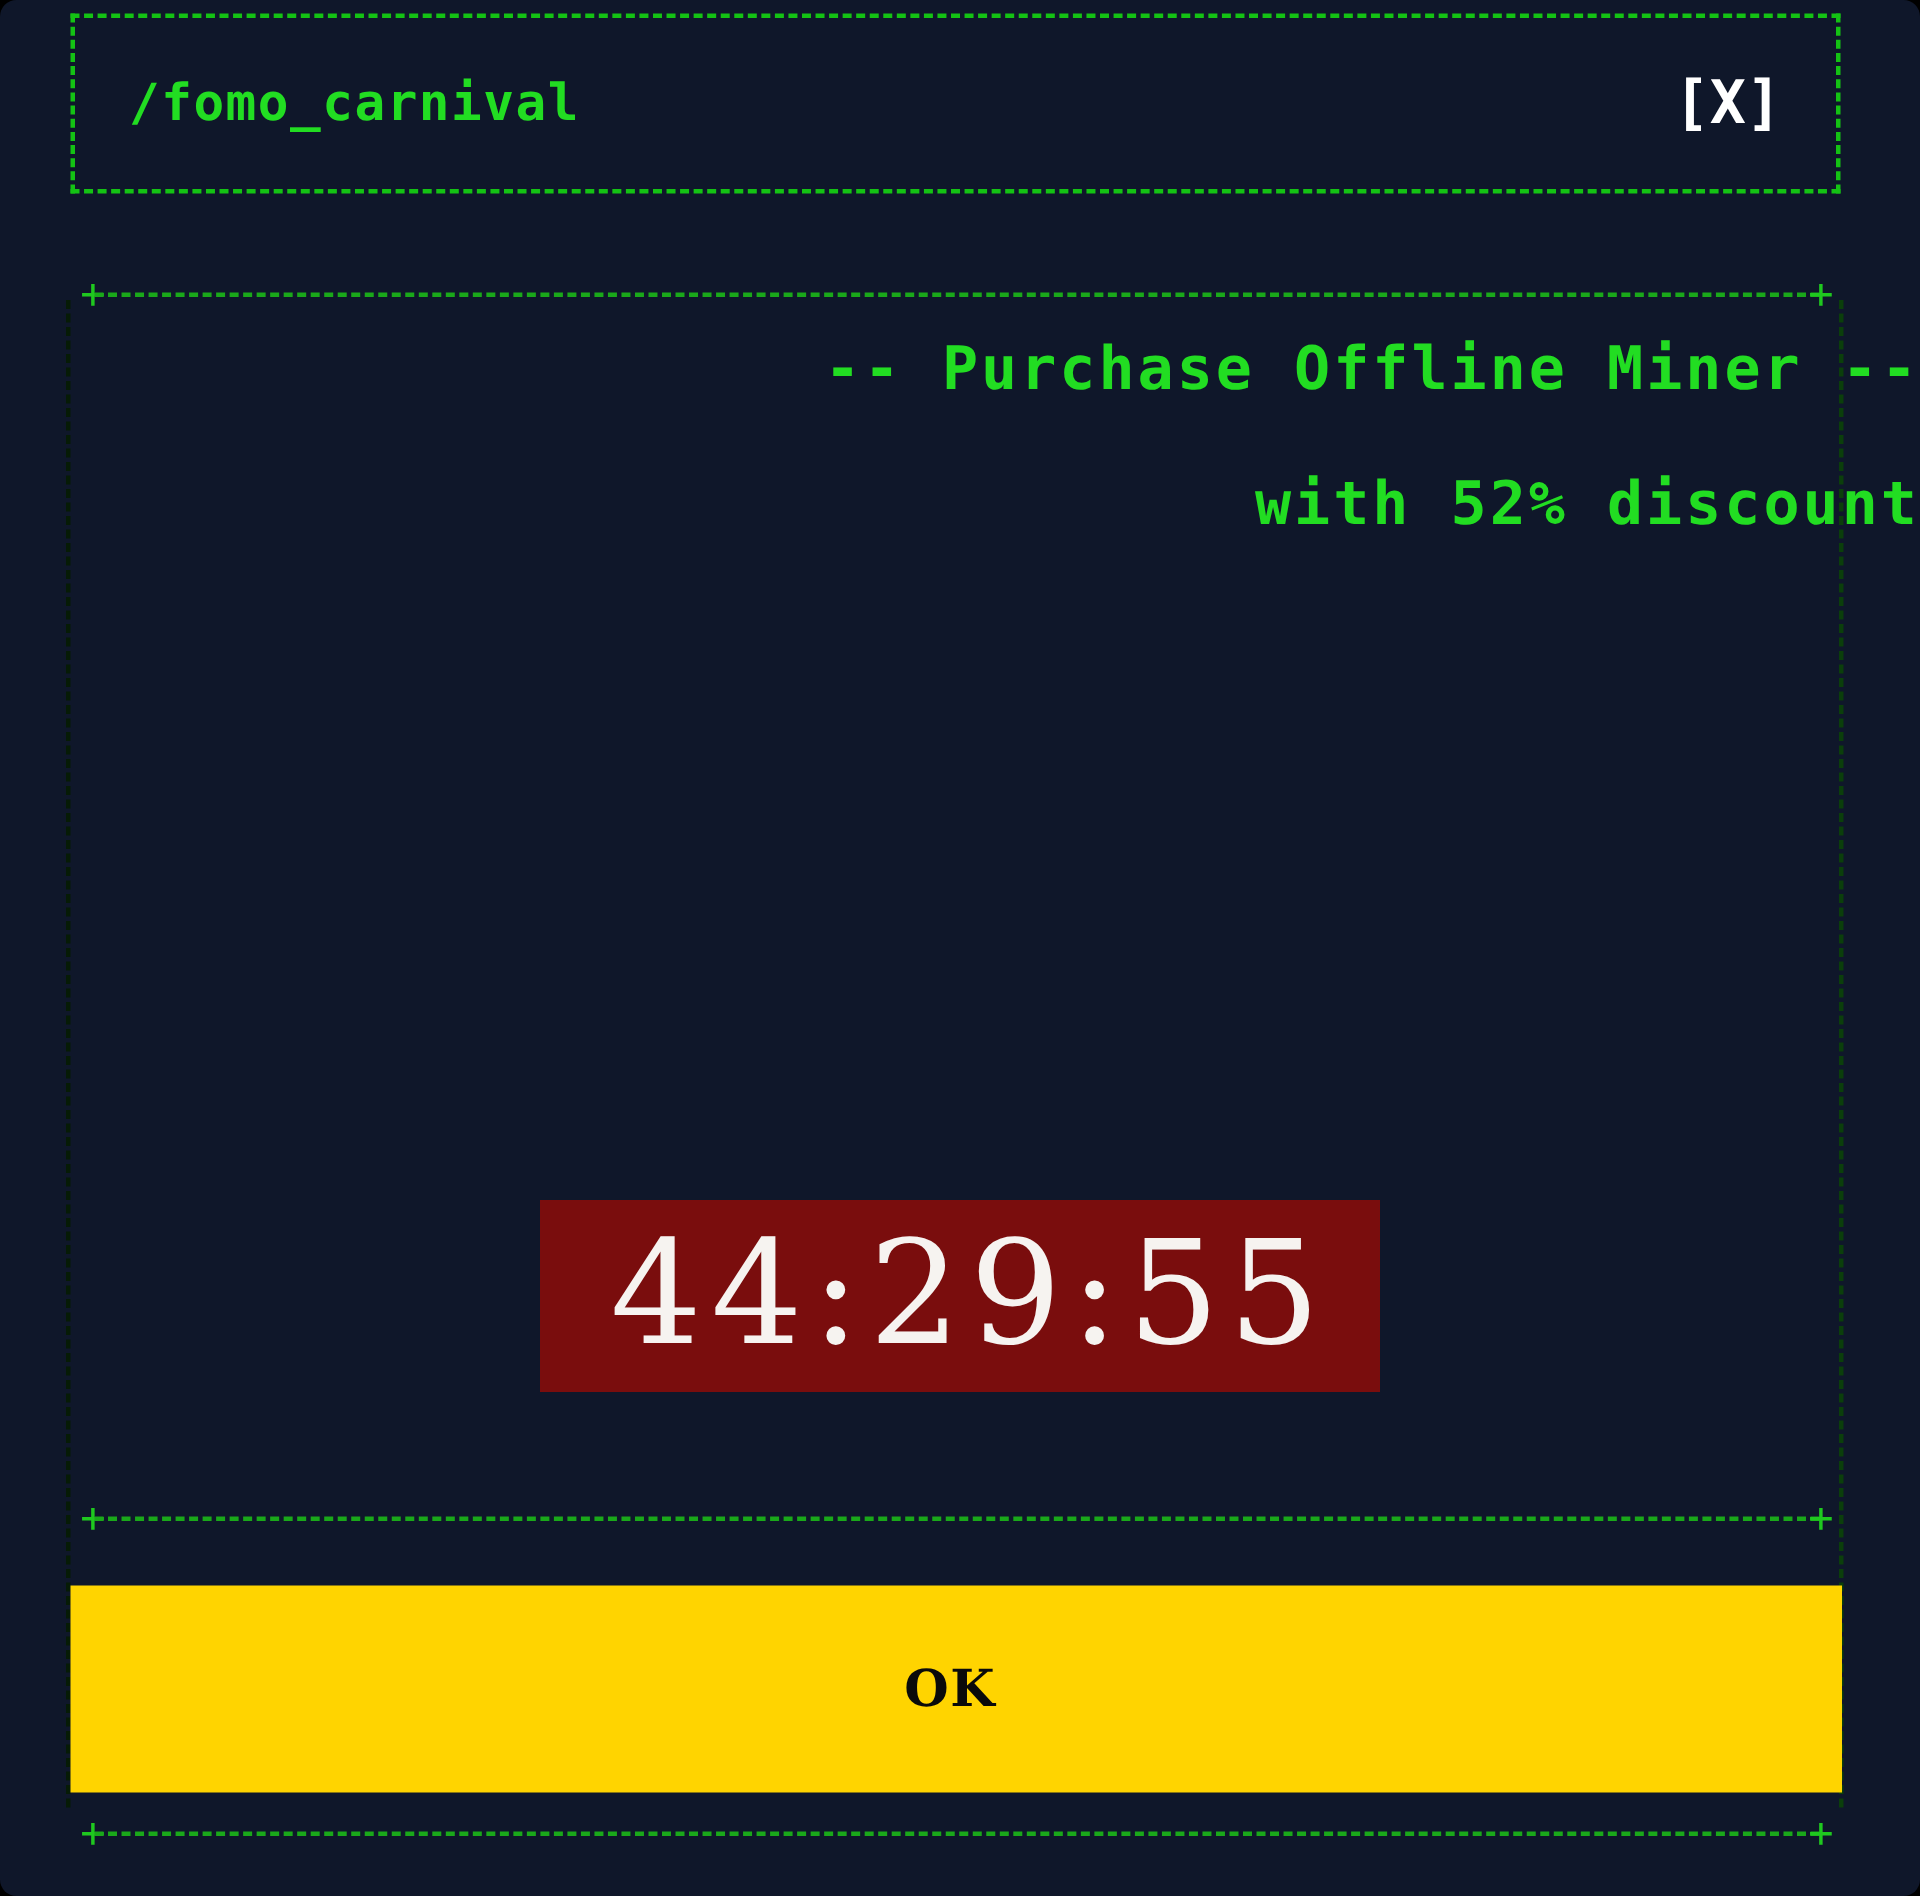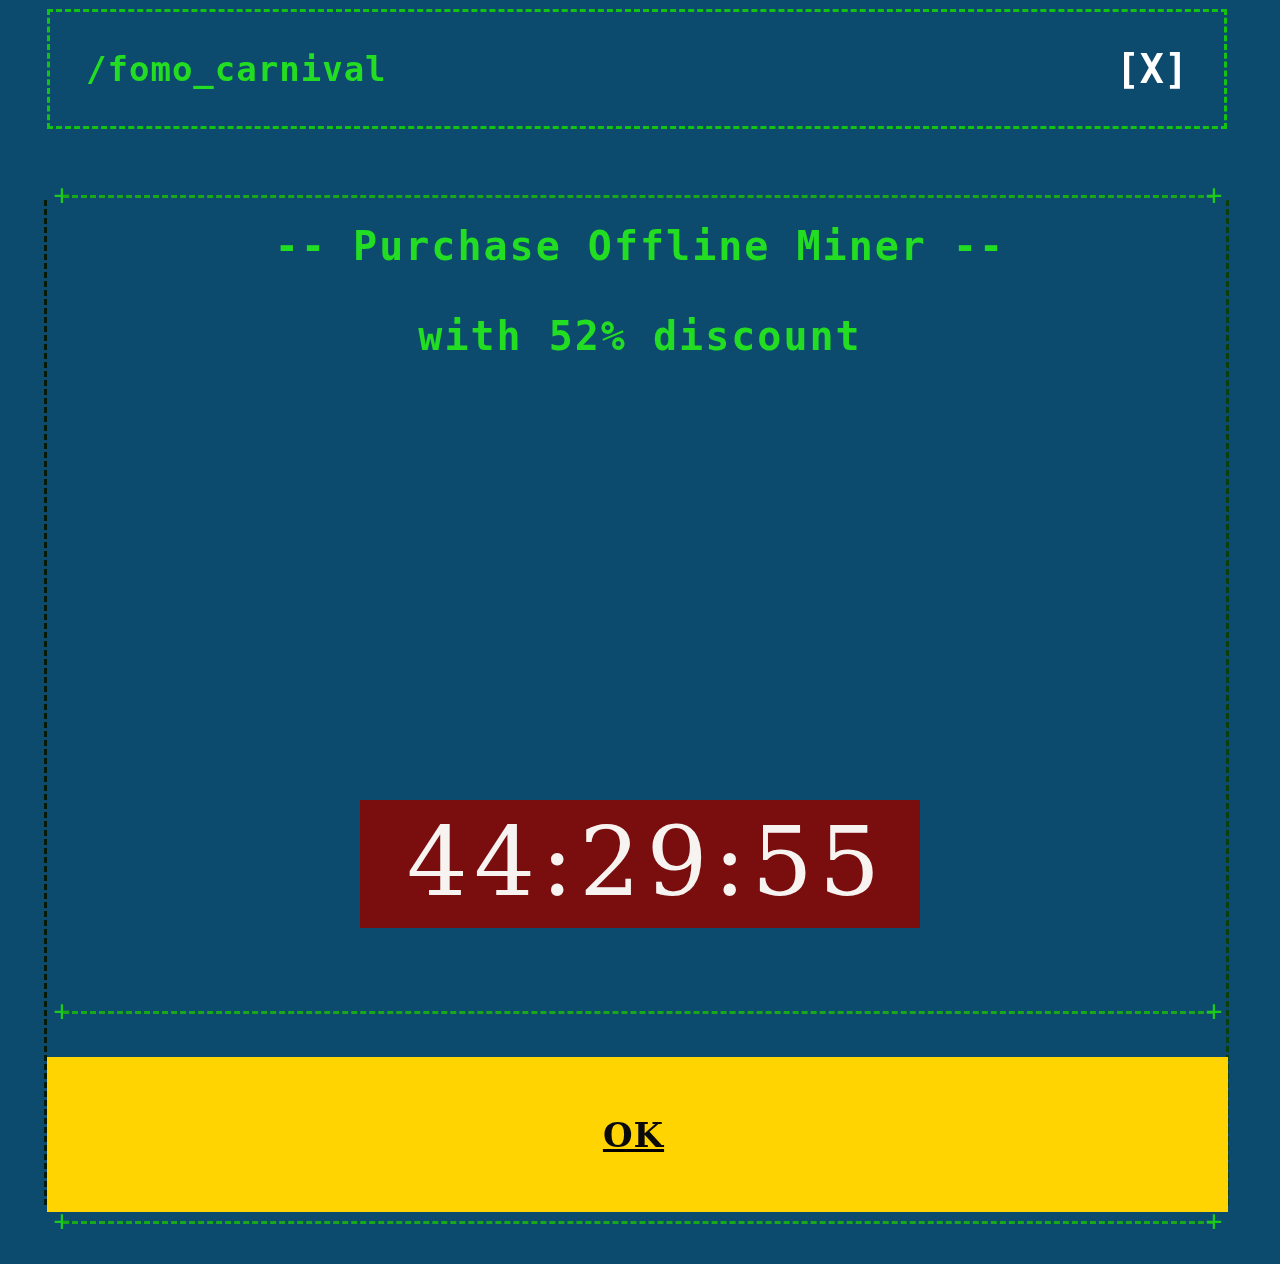--- a/index.html
+++ b/index.html
@@ -10,21 +10,22 @@
   body {
     width: 1280px;
     height: 1264px;
     overflow: hidden;
     font-family: "DejaVu Sans Mono", monospace;
   }
   .screen {
     position: relative;
     width: 1280px;
     height: 1264px;
-    background: #0c4a6e;
+    background: #0f172a;
+    border-radius: 11px;
   }
 
   
   .titlebar {
     position: absolute;
     left: 47px;
     top: 9px;
     width: 1180px;
     height: 120px;
     border: 3px dashed #14c214;
@@ -109,21 +110,21 @@
   
   .body-area {
     position: absolute;
     left: 0;
     top: 205px;
     width: 1280px;
     height: 790px;
   }
   .offer-line {
     width: 100%;
-    text-align: center;
+    text-align: right;
     font-family: "DejaVu Sans Mono", monospace;
     font-size: 40px;
     font-weight: bold;
     color: #22dd22;
     letter-spacing: 2px;
     white-space: nowrap;
   }
   .offer-title { margin-top: 18px; }
   .offer-sub   { margin-top: 44px; }
 
@@ -152,29 +153,28 @@
     white-space: nowrap;
     text-align: right;
   }
 
   
   .ok-button {
     position: absolute;
     left: 47px;
     top: 1057px;
     width: 1181px;
-    height: 155px;
+    height: 138px;
     background: #FFD400;
     border: 0;
     display: flex;
     align-items: center;
     justify-content: center;
     cursor: pointer;
     padding: 0;
-    text-decoration: underline;
   }
   .ok-label {
     font-family: "DejaVu Serif", serif;
     font-weight: bold;
     font-size: 34px;
     color: #0a0a0a;
     letter-spacing: 1px;
     position: relative;
     left: -4px;
   }

